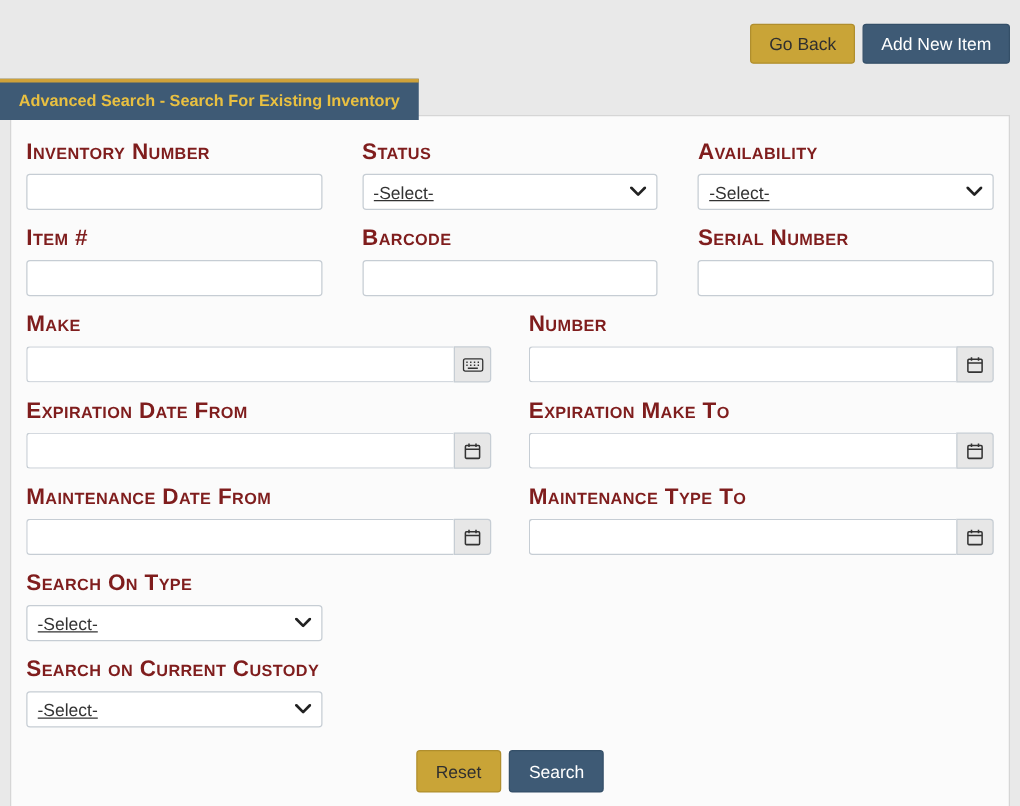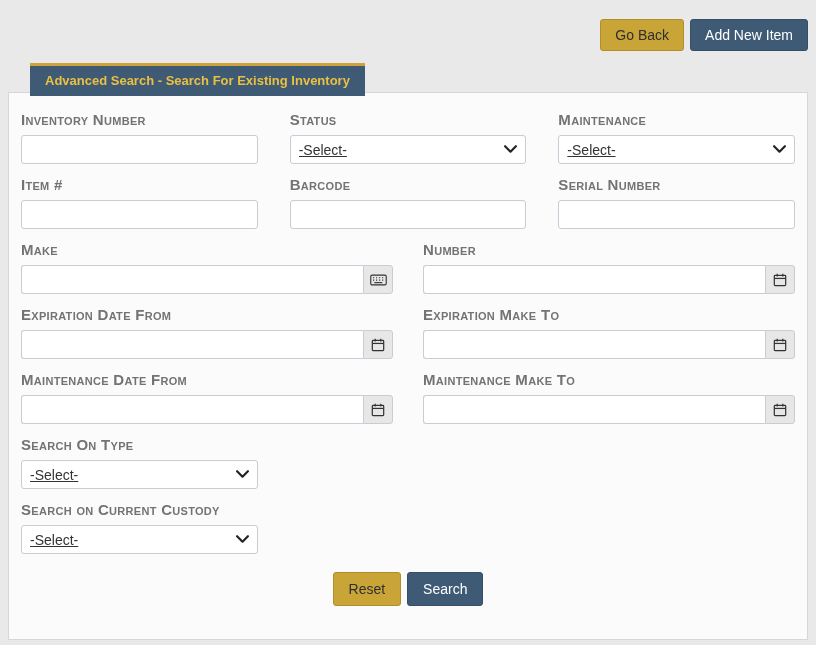--- a/index.html
+++ b/index.html
@@ -27,21 +27,21 @@
   .btn-gold {
     background: #c9a437;
     border-color: #b08e2d;
     color: #2f2f2f;
   }
   .btn-slate {
     background: #3e5a75;
     border-color: #344f68;
     color: #ffffff;
   }
-  .tab-row { margin: 12px 0 0 30px; height: 29px; }
+  .tab-row { margin: 12px 0 0 0; height: 29px; }
   .tab {
     display: inline-block;
     background: #3e5a75;
     color: #e9c041;
     font-weight: bold;
     font-size: 13px;
     padding: 7px 15px 8px 15px;
     border-top: 3px solid #cfa23a;
   }
   .panel {
@@ -52,23 +52,23 @@
     min-height: 548px;
   }
   .row { display: flex; gap: 32px; }
   .row.two { gap: 30px; }
   .field { flex: 1; min-width: 0; }
   .field.fixed { flex: 0 0 237px; }
   .field-label {
     display: block;
     font-variant: small-caps;
     font-weight: bold;
-    font-size: 15px;
+    font-size: 18px;
     letter-spacing: 0.3px;
-    color: #737373;
+    color: #7f1d1d;
     margin: 12px 0 7px 0;
   }
   .text-input, .select {
     width: 100%;
     height: 29px;
     border: 1px solid #c6cdd4;
     border-radius: 3px;
     background: #ffffff;
     font-family: "Liberation Sans", sans-serif;
     font-size: 14px;
@@ -143,21 +143,21 @@
           <option>-Select-</option>
         </select>
         <span class="chevron">
           <svg width="13" height="9" viewBox="0 0 12 8">
               <path d="M1 1l5 5 5-5" stroke="#222" stroke-width="2" fill="none" stroke-linecap="round" stroke-linejoin="round"></path>
             </svg>
         </span>
       </div>
     </div>
     <div class="field">
-      <label class="field-label">Maintenance</label>
+      <label class="field-label">Availability</label>
       <div class="select-wrap">
         <select class="select">
           <option>-Select-</option>
         </select>
         <span class="chevron">
           <svg width="13" height="9" viewBox="0 0 12 8">
               <path d="M1 1l5 5 5-5" stroke="#222" stroke-width="2" fill="none" stroke-linecap="round" stroke-linejoin="round"></path>
             </svg>
         </span>
       </div>
@@ -266,21 +266,21 @@
               <rect x="1.5" y="2.8" width="13" height="11.7" rx="1"></rect>
               <line x1="1.5" y1="6.2" x2="14.5" y2="6.2"></line>
               <line x1="4.8" y1="0.8" x2="4.8" y2="4"></line>
               <line x1="11.2" y1="0.8" x2="11.2" y2="4"></line>
             </svg>
           </span>
         </button>
       </div>
     </div>
     <div class="field">
-      <label class="field-label">Maintenance Make To</label>
+      <label class="field-label">Maintenance Type To</label>
       <div class="input-group">
         <input class="text-input" value="" style="">
         <button class="icon-btn">
           <span style="line-height:0;">
             <svg width="14" height="14" viewBox="0 0 16 16" fill="none" stroke="#333" stroke-width="1.4">
               <rect x="1.5" y="2.8" width="13" height="11.7" rx="1"></rect>
               <line x1="1.5" y1="6.2" x2="14.5" y2="6.2"></line>
               <line x1="4.8" y1="0.8" x2="4.8" y2="4"></line>
               <line x1="11.2" y1="0.8" x2="11.2" y2="4"></line>
             </svg>

